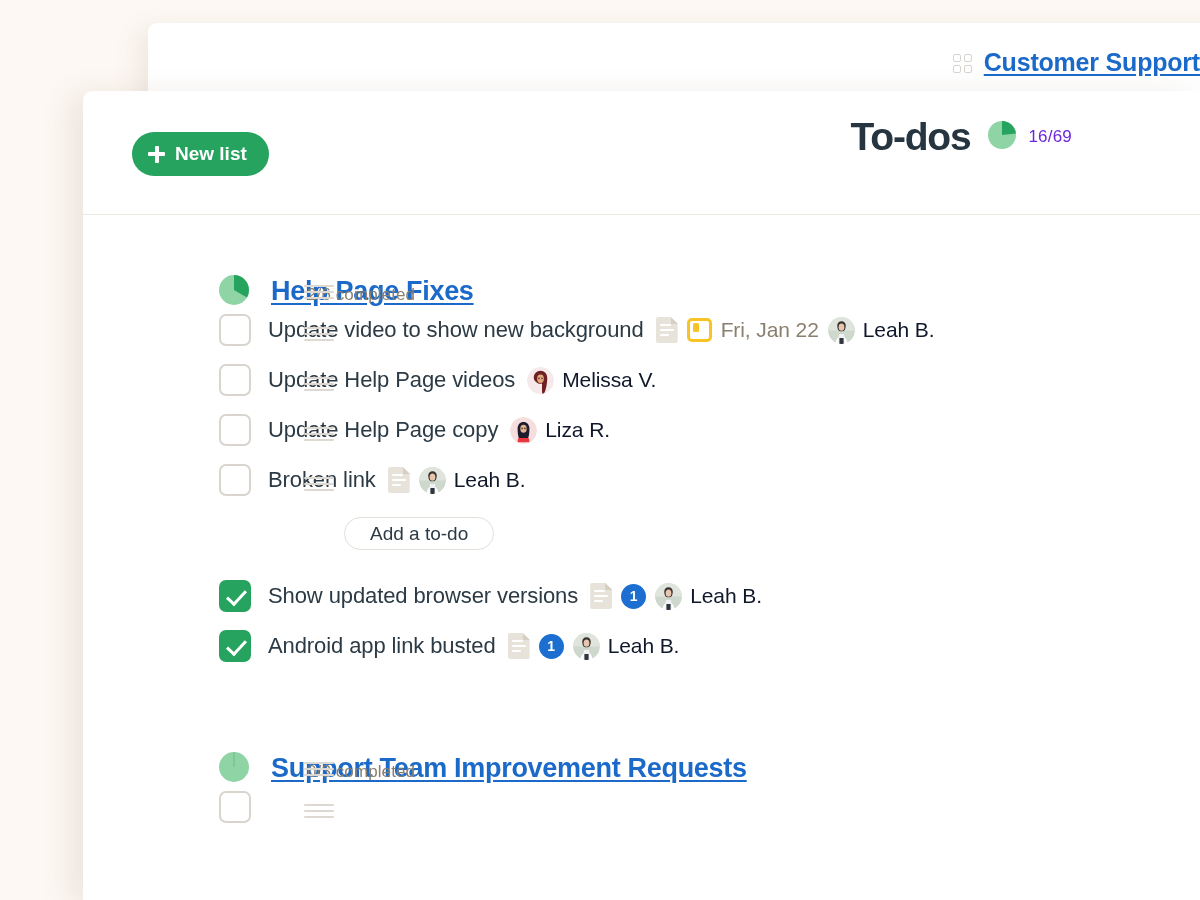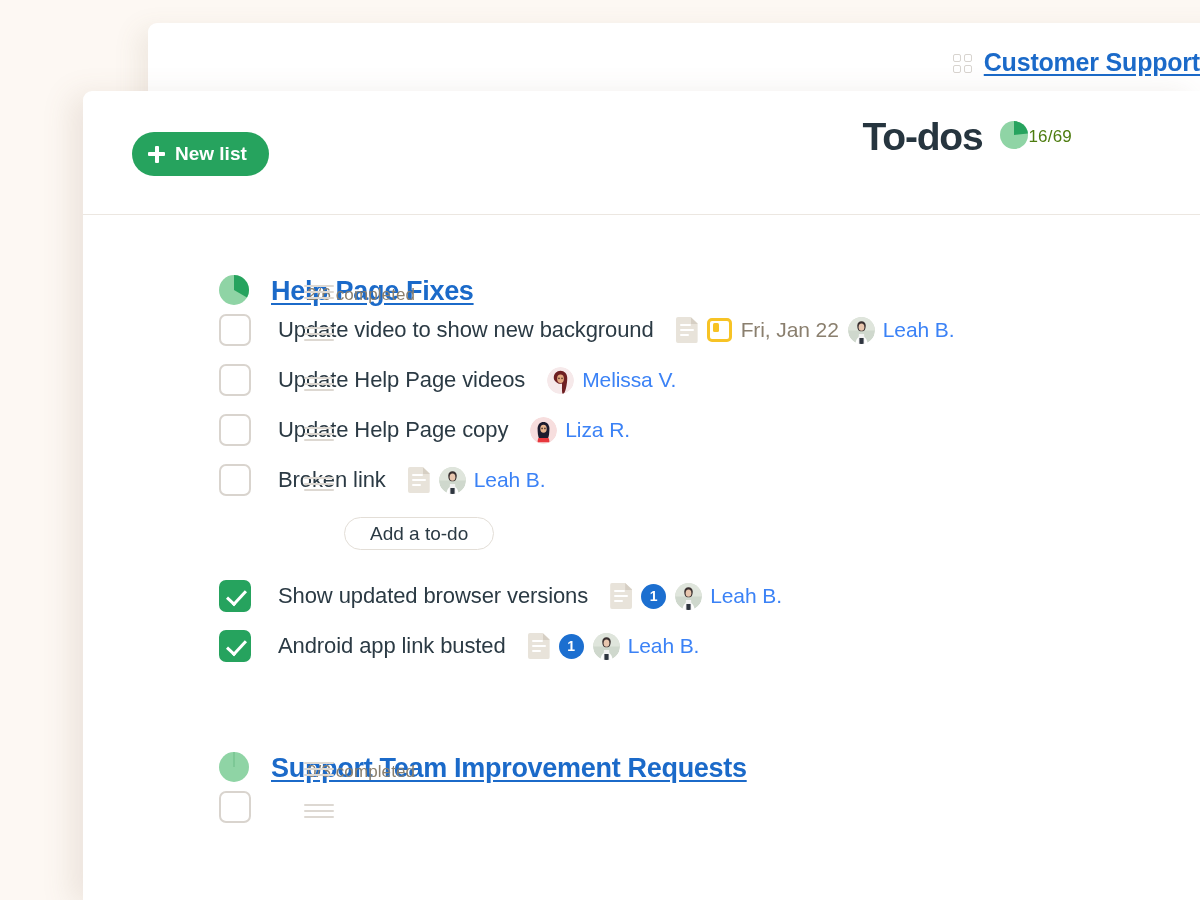--- a/index.html
+++ b/index.html
@@ -133,22 +133,23 @@
   }
   .page-title {
     font-size: 39px;
     font-weight: bold;
     color: #26353f;
     letter-spacing: -1.2px;
     line-height: 1;
   }
   .header-pie { margin-left: 18px; }
   .header-count {
+    margin-left: 12px;
     font-size: 17px;
-    color: #4d7c0f;
+    color: #6d28d9;
     letter-spacing: 0.2px;
     text-align: center;
   }
 
   
   .lists {
     position: relative;
     padding-top: 0;
   }
 
@@ -194,21 +195,20 @@
     white-space: nowrap;
     line-height: 1;
   }
 
   .todo-row {
     position: relative;
     display: flex;
     align-items: center;
     height: 50px;
     padding-left: 136px;
-    gap: 10px;
   }
   .todo-row .drag-handle { left: 221px; top: 22px; }
 
   .checkbox {
     width: 32px;
     height: 32px;
     border: 2px solid #d9d4ce;
     border-radius: 7px;
     background: #ffffff;
     box-sizing: border-box;
@@ -323,21 +323,21 @@
     width: 27px;
     height: 27px;
     border-radius: 50%;
     overflow: hidden;
     flex: none;
     margin-right: 8px;
   }
   .avatar svg { display: block; width: 27px; height: 27px; }
   .assignee-name {
     font-size: 21px;
-    color: #3b82f6;
+    color: #0f172a;
     letter-spacing: -0.1px;
     white-space: nowrap;
   }
 
   .add-todo-btn {
     margin-left: 261px;
     margin-top: 12px;
     height: 33px;
     padding: 0 25px;
     background: #ffffff;

